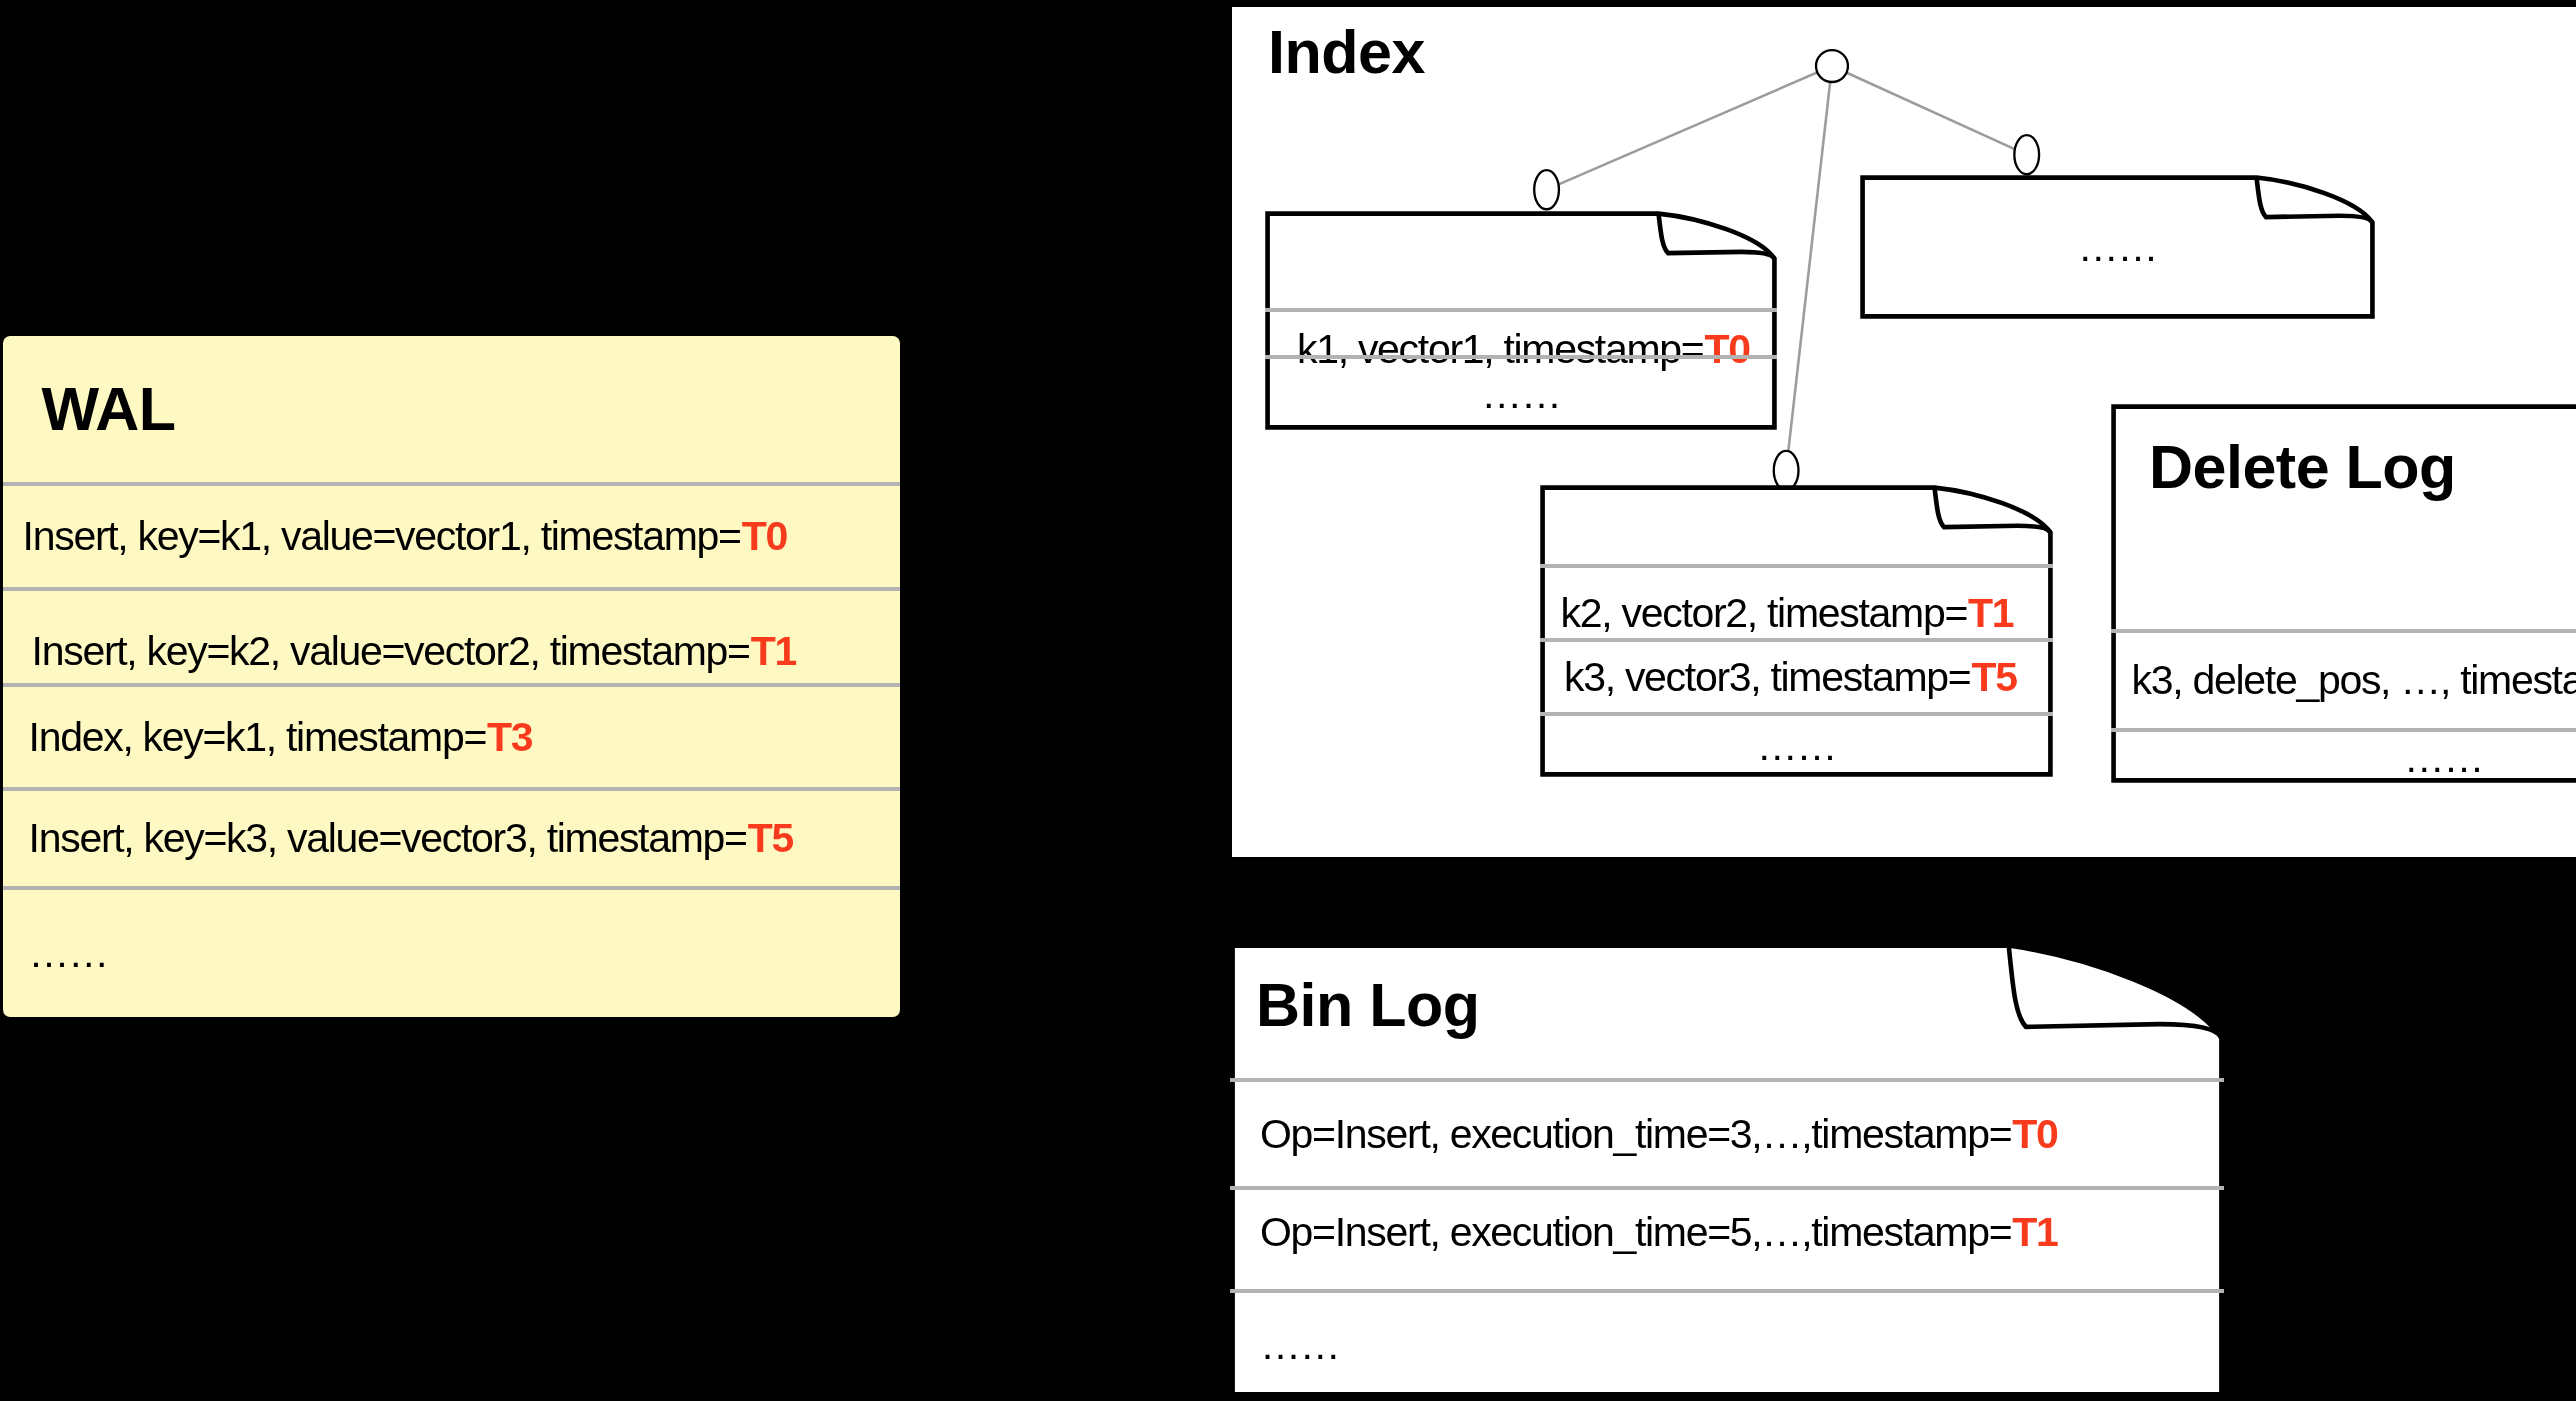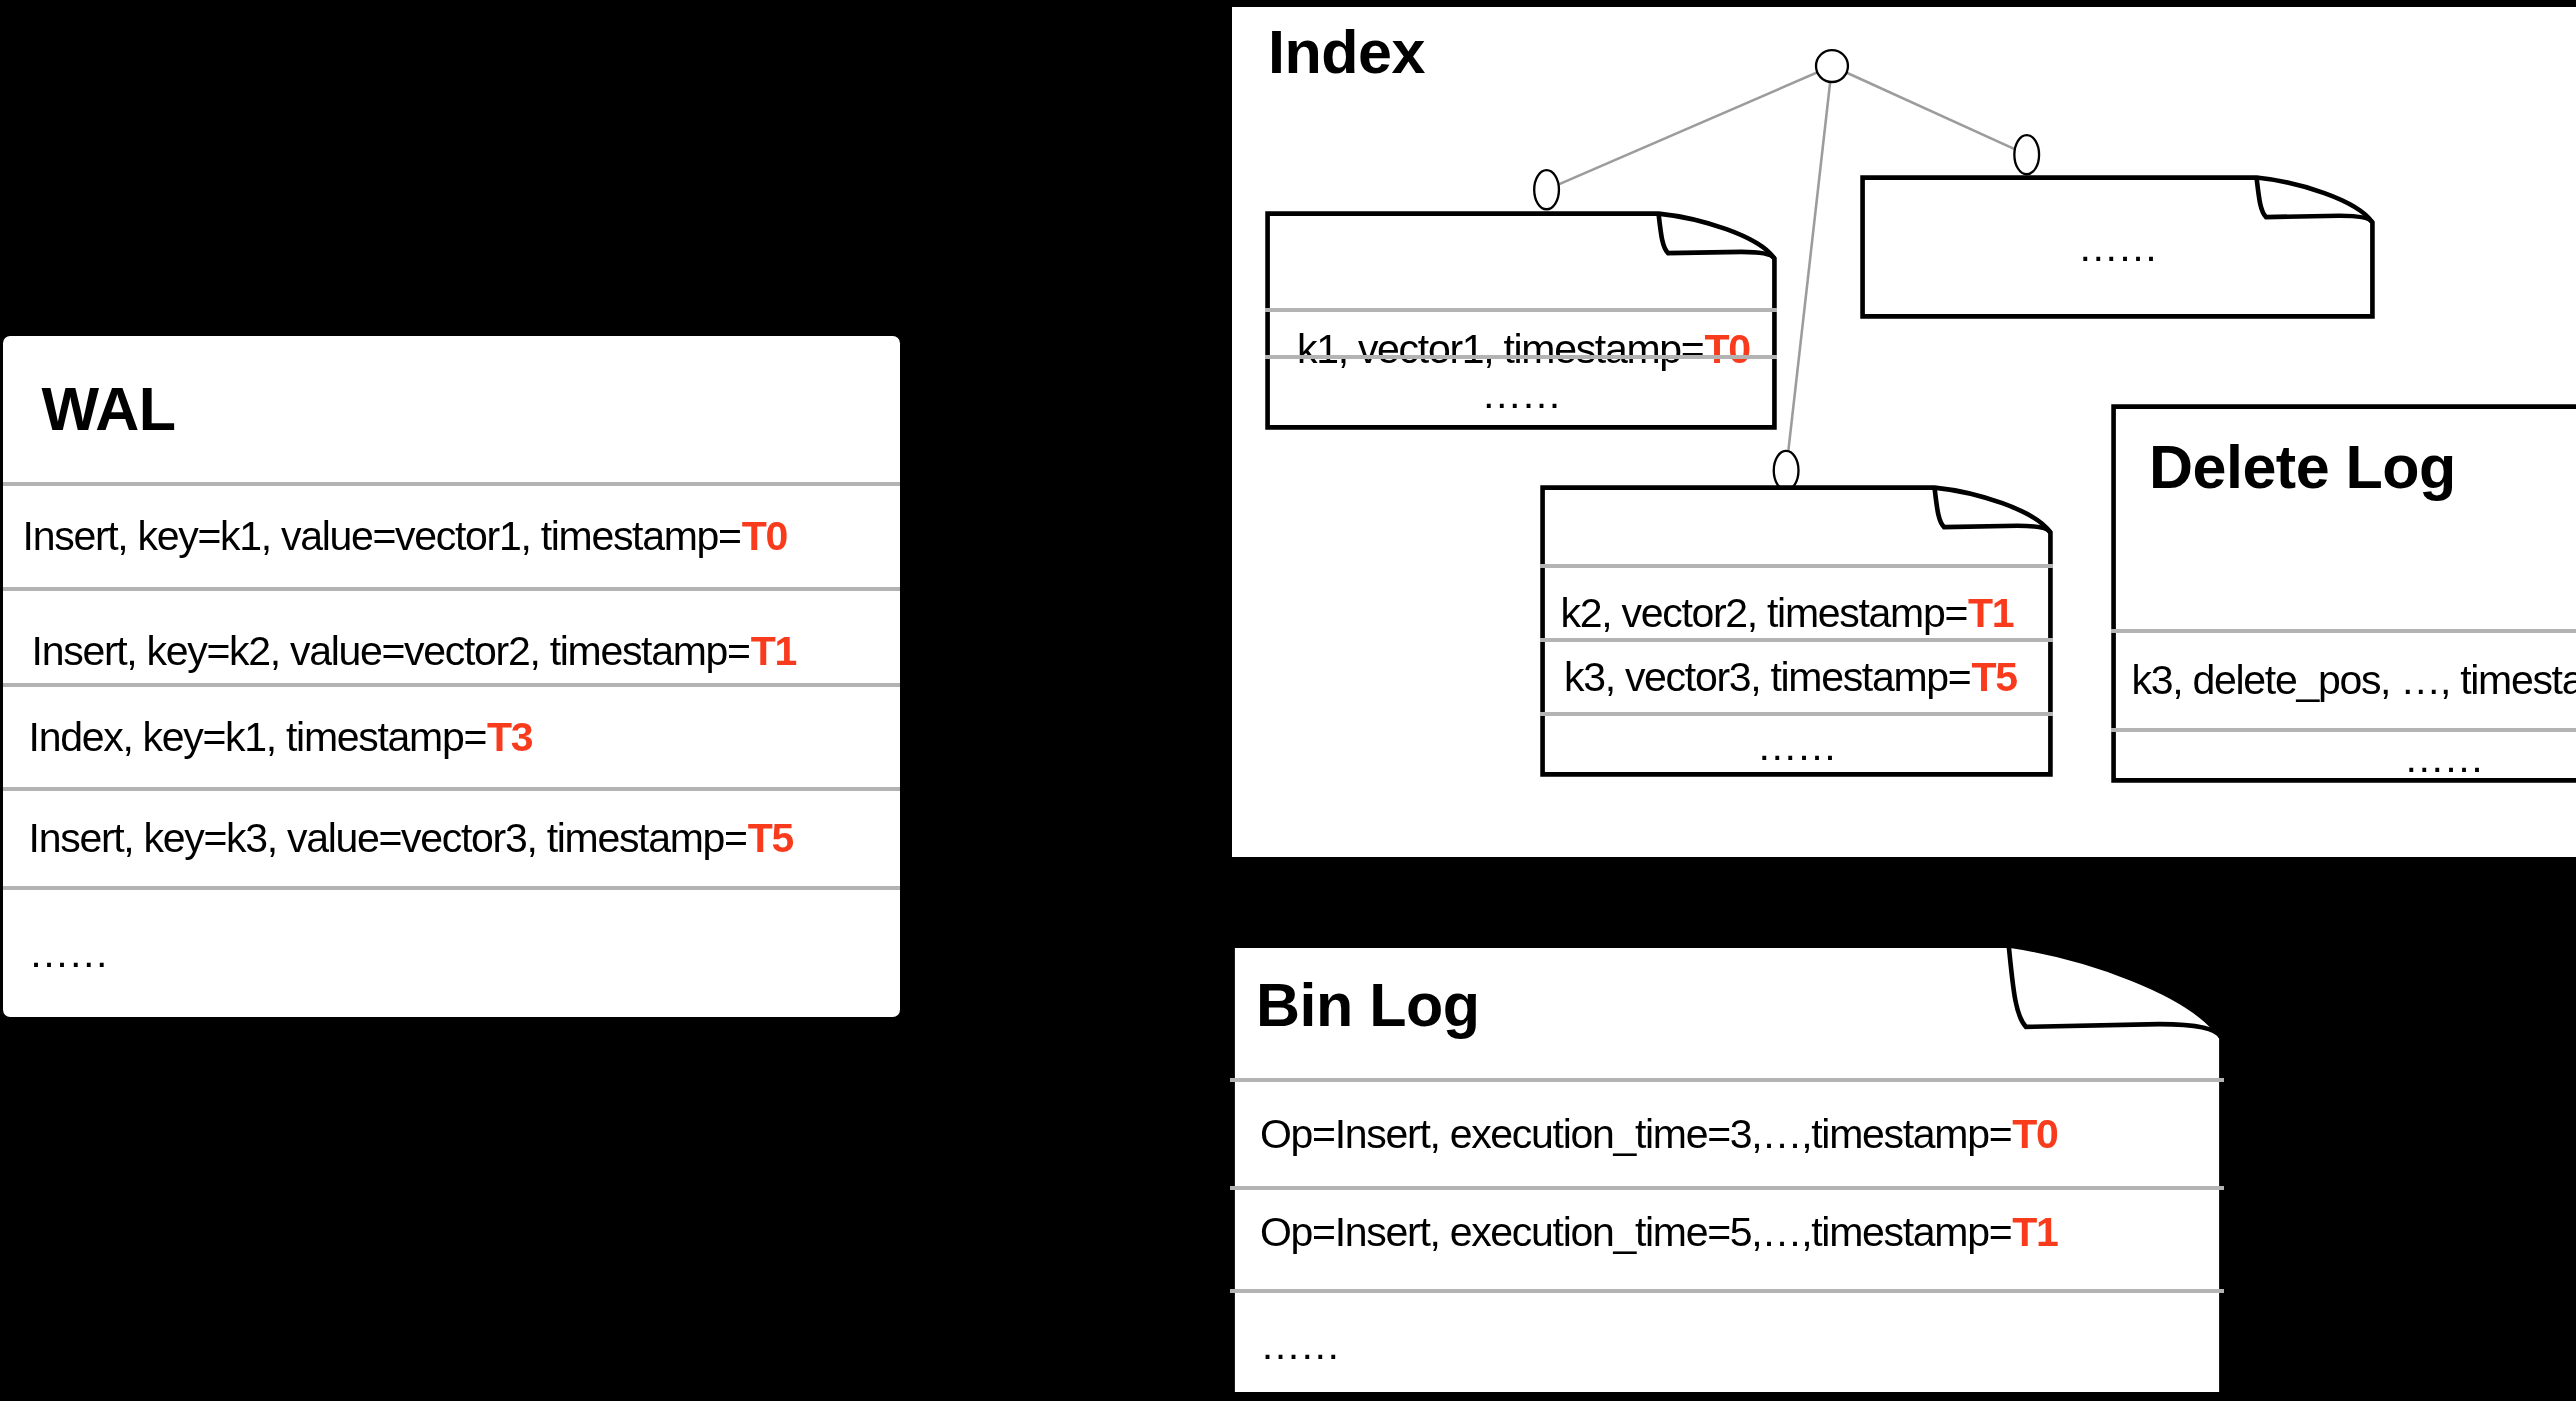--- a/index.html
+++ b/index.html
@@ -26,21 +26,21 @@
     display:flex;align-items:center;
     font-size:41px;color:#000;letter-spacing:-1.3px;white-space:nowrap;
   }
   .row.sep{border-top:4.1px solid var(--sep);}
   .row.centered{justify-content:center;}
   .ts{color:var(--hl);font-weight:bold;margin-left:1px;}
 
   
   #wal{
     position:absolute;left:2.6px;top:336px;width:897px;height:681px;
-    background:#ffffff;border-radius:7.2px;z-index:3;
+    background:#fef9c3;border-radius:7.2px;z-index:3;
   }
   #wal .box-title{position:absolute;left:0;right:0;top:0;height:146px;display:flex;align-items:center;padding-left:39px;}
   #wal .r0{top:146px;height:105px;padding-left:20px;}
   #wal .r1{top:251px;height:124px;padding-left:29px;}
   #wal .r2{top:347px;height:104px;padding-left:26px;}
   #wal .r3{top:451px;height:99px;padding-left:26px;}
   #wal .r4{top:550px;height:131px;padding-left:26px;}
 
   
   #index-panel{

